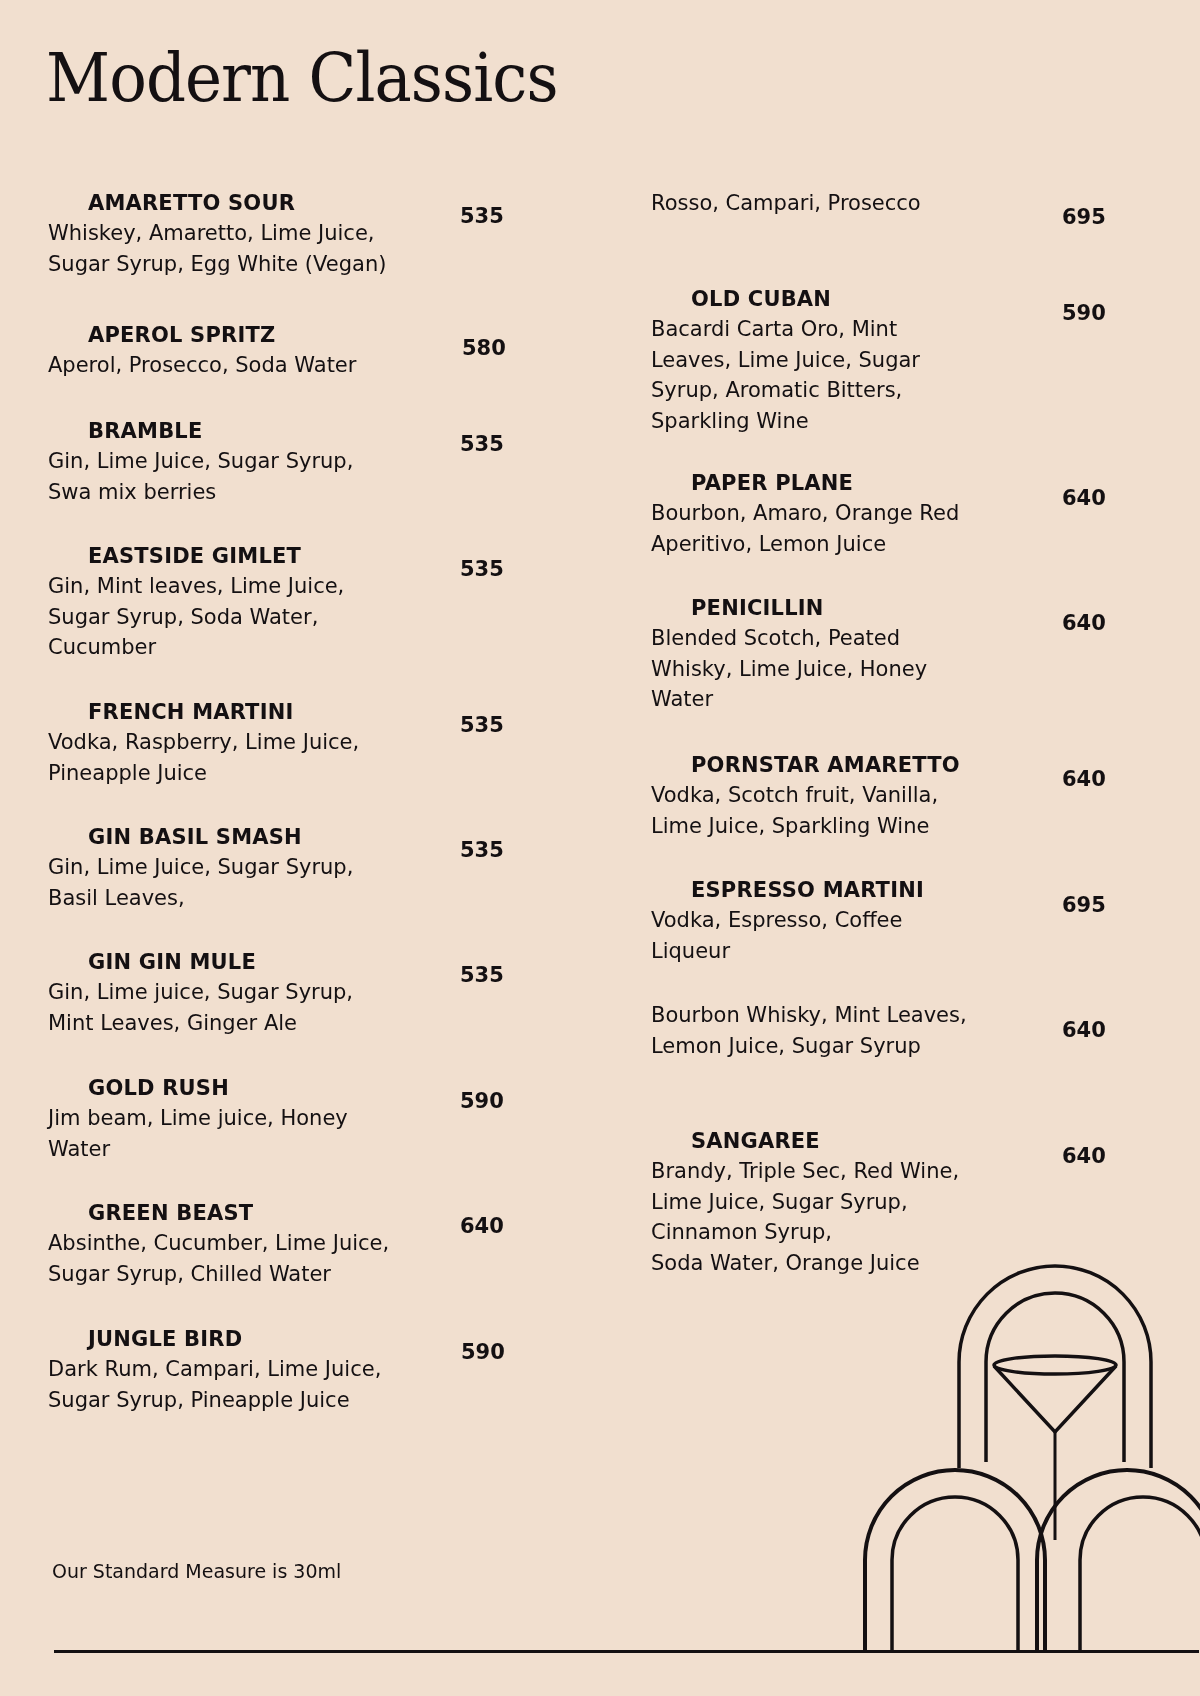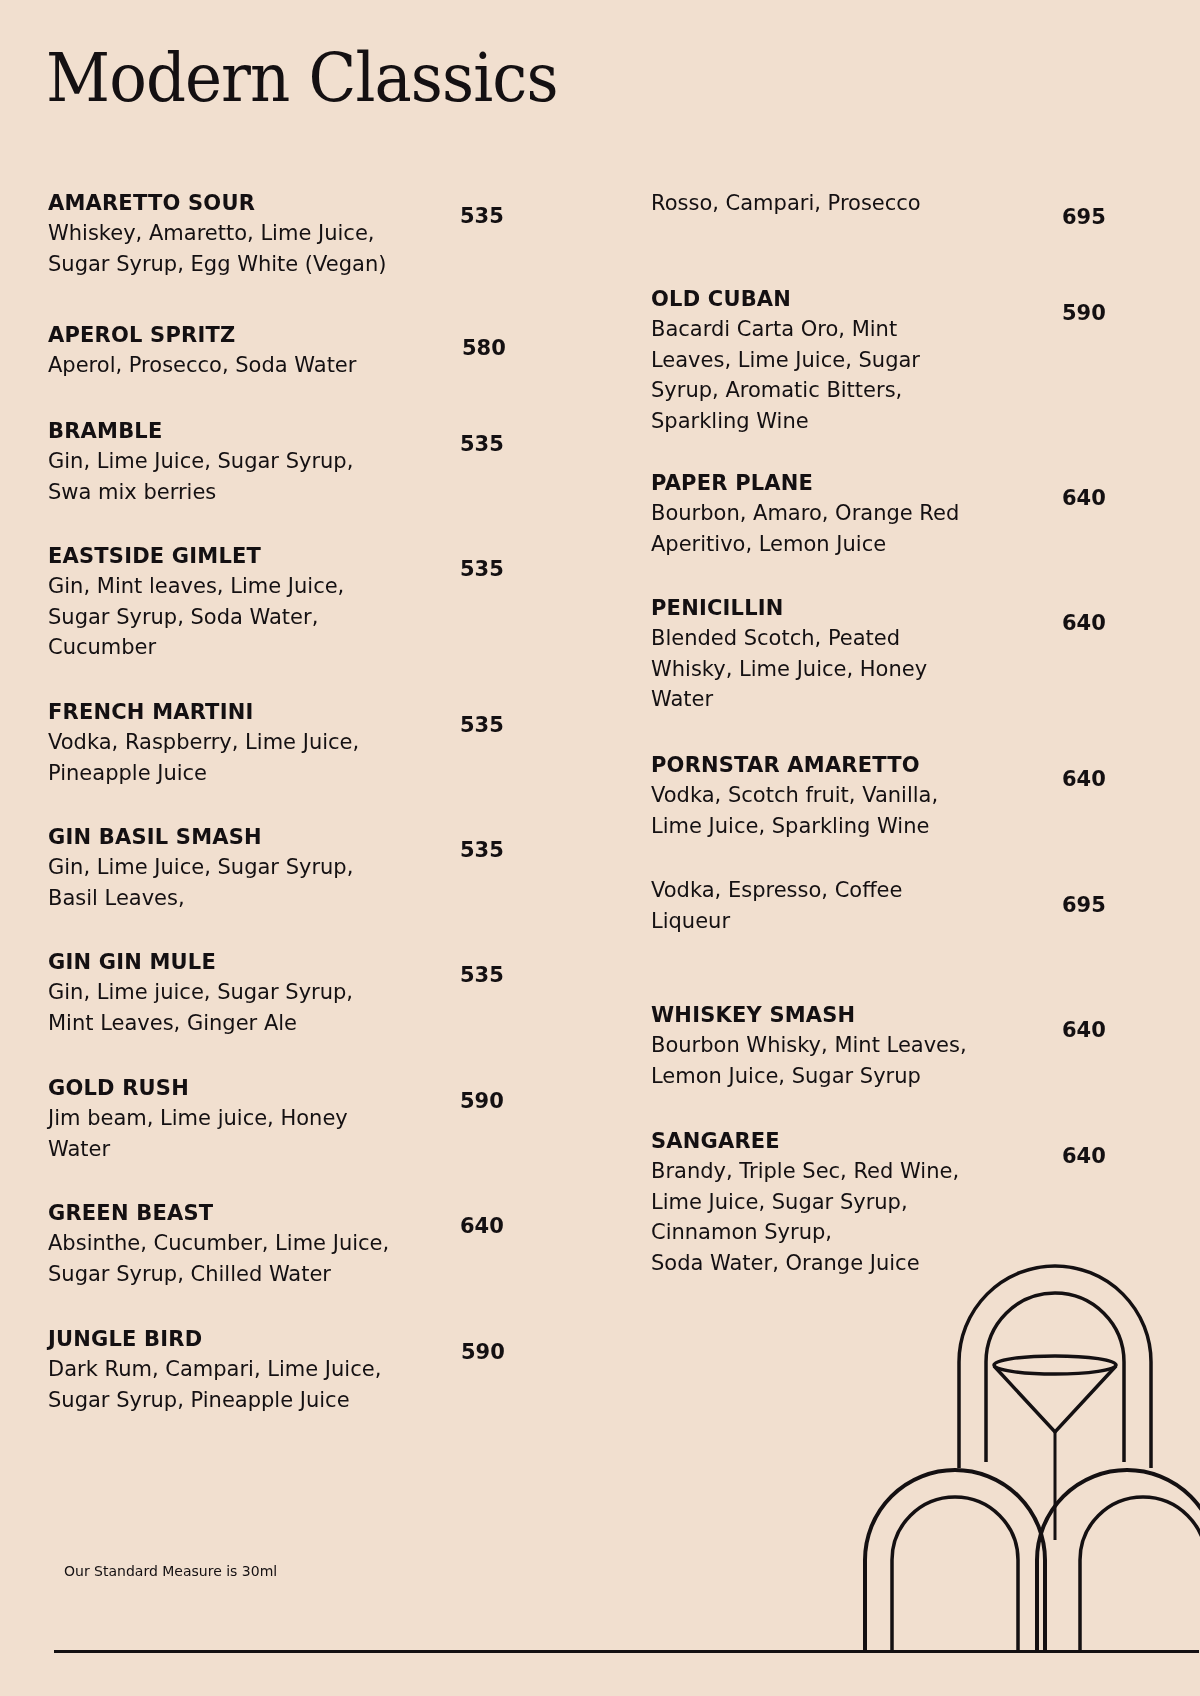--- a/index.html
+++ b/index.html
@@ -26,41 +26,42 @@
   .item {
     position: absolute;
     width: 520px;
   }
   .item .name {
     font-weight: bold;
     font-size: 21px;
     line-height: 30px;
     letter-spacing: 0.2px;
     white-space: nowrap;
+    margin-left: 40px;
   }
   .item .desc {
     font-size: 21px;
     line-height: 30.5px;
     white-space: pre-line;
   }
   .item .price {
     position: absolute;
     top: 13px;
     font-weight: bold;
     font-size: 21px;
     line-height: 30px;
   }
   .col-left .item { left: 48px; }
   .col-left .item .price { left: 412px; }
   .col-right .item { left: 651px; }
   .col-right .item .price { left: 411px; }
   .footnote {
     position: absolute;
-    left: 64px; top: 1560px;
-    font-size: 14px;
+    left: 52px; top: 1560px;
+    font-size: 19px;
     line-height: 22px;
   }
   .baseline {
     position: absolute;
     left: 54px; top: 1650px;
     width: 1145px; height: 3px;
     background: #141012;
   }
   .art {
     position: absolute;
@@ -163,26 +164,26 @@
 Water</div>
     <div class="price" style="top:15px">640</div>
   </div>
   <div class="item" style="top:750px">
     <div class="name">PORNSTAR AMARETTO</div>
     <div class="desc">Vodka, Scotch fruit, Vanilla,
 Lime Juice, Sparkling Wine</div>
     <div class="price" style="top:14px">640</div>
   </div>
   <div class="item" style="top:875px">
+    <div class="name">ESPRESSO MARTINI</div>
     <div class="desc">Vodka, Espresso, Coffee
 Liqueur</div>
     <div class="price" style="top:15px">695</div>
   </div>
   <div class="item" style="top:1000px">
-    <div class="name">WHISKEY SMASH</div>
     <div class="desc">Bourbon Whisky, Mint Leaves,
 Lemon Juice, Sugar Syrup</div>
     <div class="price" style="top:15px">640</div>
   </div>
   <div class="item" style="top:1126px">
     <div class="name">SANGAREE</div>
     <div class="desc">Brandy, Triple Sec, Red Wine,
 Lime Juice, Sugar Syrup,
 Cinnamon Syrup,
 Soda Water, Orange Juice</div>

